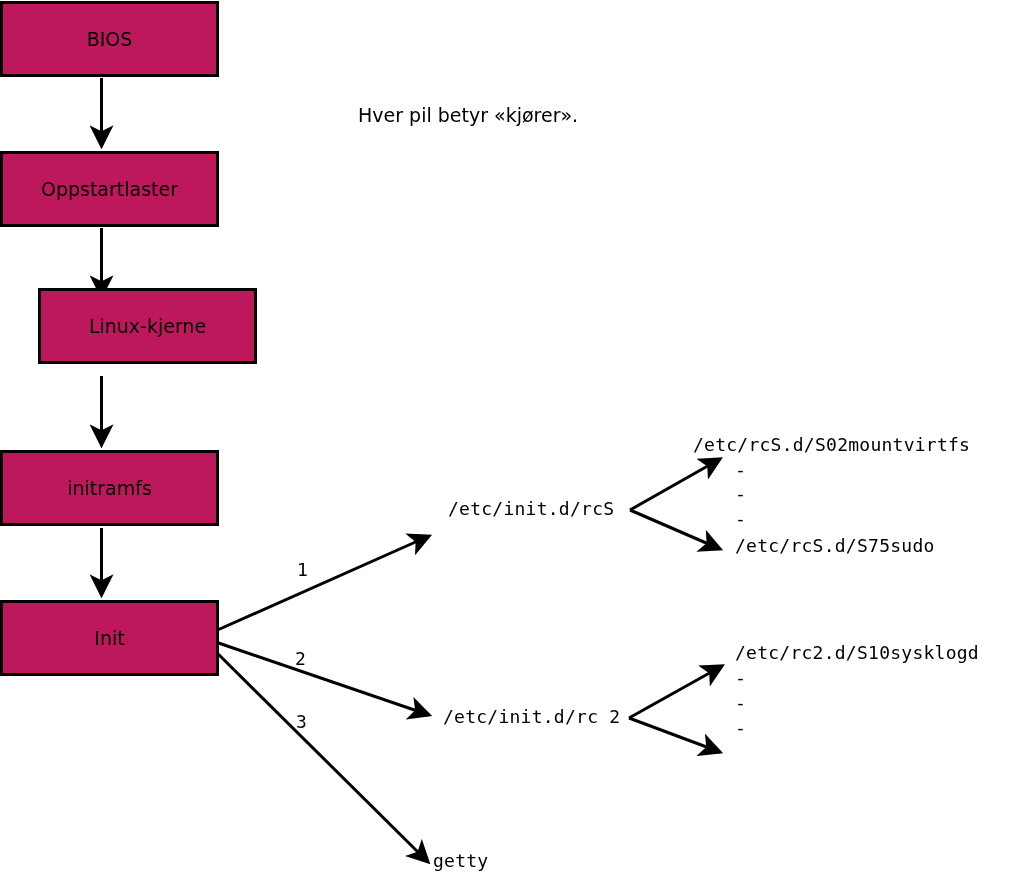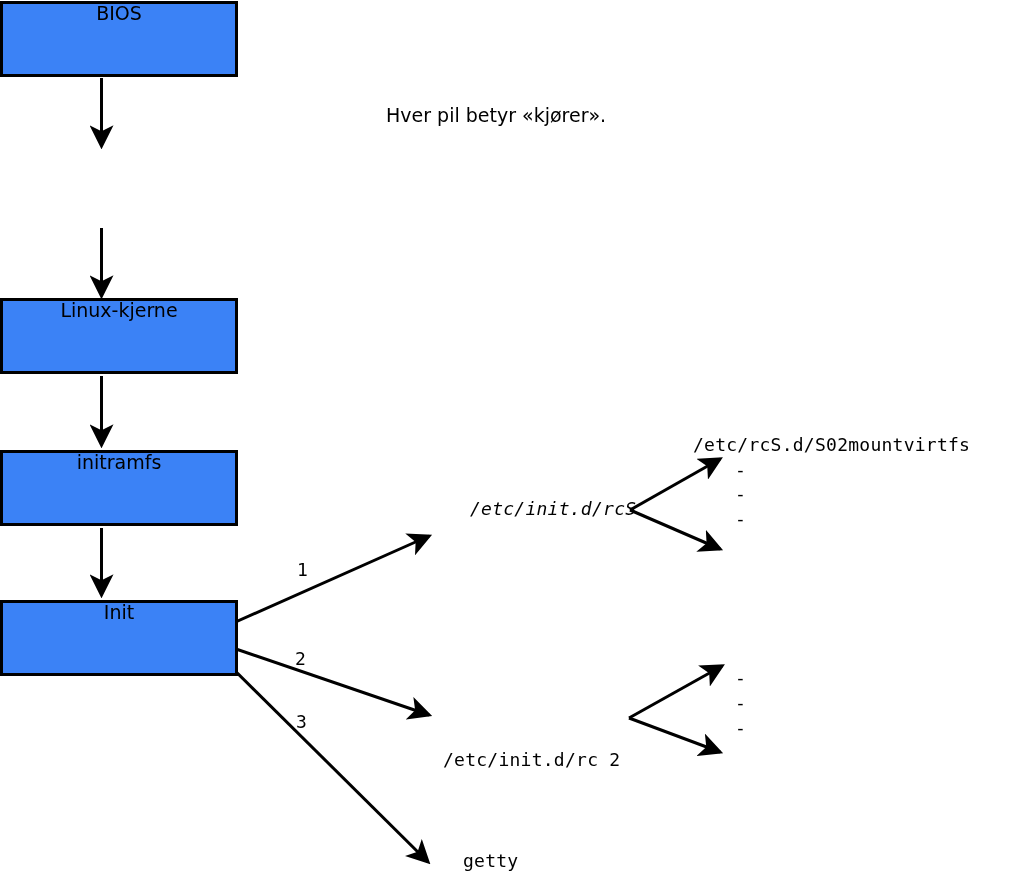--- a/index.html
+++ b/index.html
@@ -18,42 +18,41 @@
   }
   #arrow-layer {
     position: absolute;
     left: 0; top: 0;
     width: 1024px; height: 875px;
     z-index: 1;
   }
   .flow-box {
     position: absolute;
     left: 0;
-    width: 238px;
+    width: 219px;
     height: 76px;
     border: 3px solid #000000;
     box-sizing: border-box;
-    background: #3b82f6;
+    background: #be185d;
     display: flex;
-    align-items: flex-start;
+    align-items: center;
     justify-content: center;
     z-index: 2;
   }
   .flow-box span {
     font-size: 19px;
     line-height: 1;
     white-space: nowrap;
   }
   .note {
     position: absolute;
     font-size: 19px;
     line-height: 24px;
     white-space: nowrap;
     z-index: 2;
-    margin-left: 28px;
   }
   .mono {
     position: absolute;
     font-family: "DejaVu Sans Mono", monospace;
     font-size: 18px;
     line-height: 22px;
     letter-spacing: 0.25px;
     white-space: pre;
     z-index: 2;
   }
@@ -84,40 +83,45 @@
 
     <line x1="629" y1="718" x2="722" y2="666" stroke="#000" stroke-width="3" marker-end="url(#ah)"></line>
     <line x1="629" y1="718" x2="720" y2="752" stroke="#000" stroke-width="3" marker-end="url(#ah)"></line>
   </svg>
 
   <div class="note" style="left:358px; top:103px;">Hver pil betyr «kjører».</div>
 
   <div class="flow-box" style="top:1px;">
     <span>BIOS</span>
   </div>
-  <div class="flow-box" style="top:298px;">
+  <div class="flow-box" style="top:151px;">
+    <span>Oppstartlaster</span>
+  </div>
+  <div class="flow-box" style="top:288px;margin-left:38px;">
     <span>Linux-kjerne</span>
   </div>
   <div class="flow-box" style="top:600px;">
     <span>Init</span>
   </div>
   <div class="flow-box" style="top:450px;">
     <span>initramfs</span>
   </div>
 
   <div class="mono" style="left:297px; top:559px;">1</div>
   <div class="mono" style="left:295px; top:648px;">2</div>
   <div class="mono" style="left:296px; top:711px;">3</div>
 
-  <div class="mono" style="left:470px; top:498px;font-style:italic;">/etc/init.d/rcS</div>
+  <div class="mono" style="left:448px; top:498px;">/etc/init.d/rcS</div>
   <div class="mono" style="left:693px; top:434px;">/etc/rcS.d/S02mountvirtfs</div>
   <div class="mono" style="left:735px; top:459px;">-</div>
   <div class="mono" style="left:735px; top:483px;">-</div>
   <div class="mono" style="left:735px; top:508px;">-</div>
+  <div class="mono" style="left:735px; top:535px;">/etc/rcS.d/S75sudo</div>
 
-  <div class="mono" style="left:443px; top:706px;margin-top:43px;">/etc/init.d/rc 2</div>
+  <div class="mono" style="left:443px; top:706px;">/etc/init.d/rc 2</div>
+  <div class="mono" style="left:735px; top:642px;">/etc/rc2.d/S10sysklogd</div>
   <div class="mono" style="left:735px; top:667px;">-</div>
   <div class="mono" style="left:735px; top:692px;">-</div>
   <div class="mono" style="left:735px; top:717px;">-</div>
 
-  <div class="mono" style="left:463px; top:850px;text-align:right;">getty</div>
+  <div class="mono" style="left:433px; top:850px;text-align:right;">getty</div>
 
 </div>
 
 </body></html>

